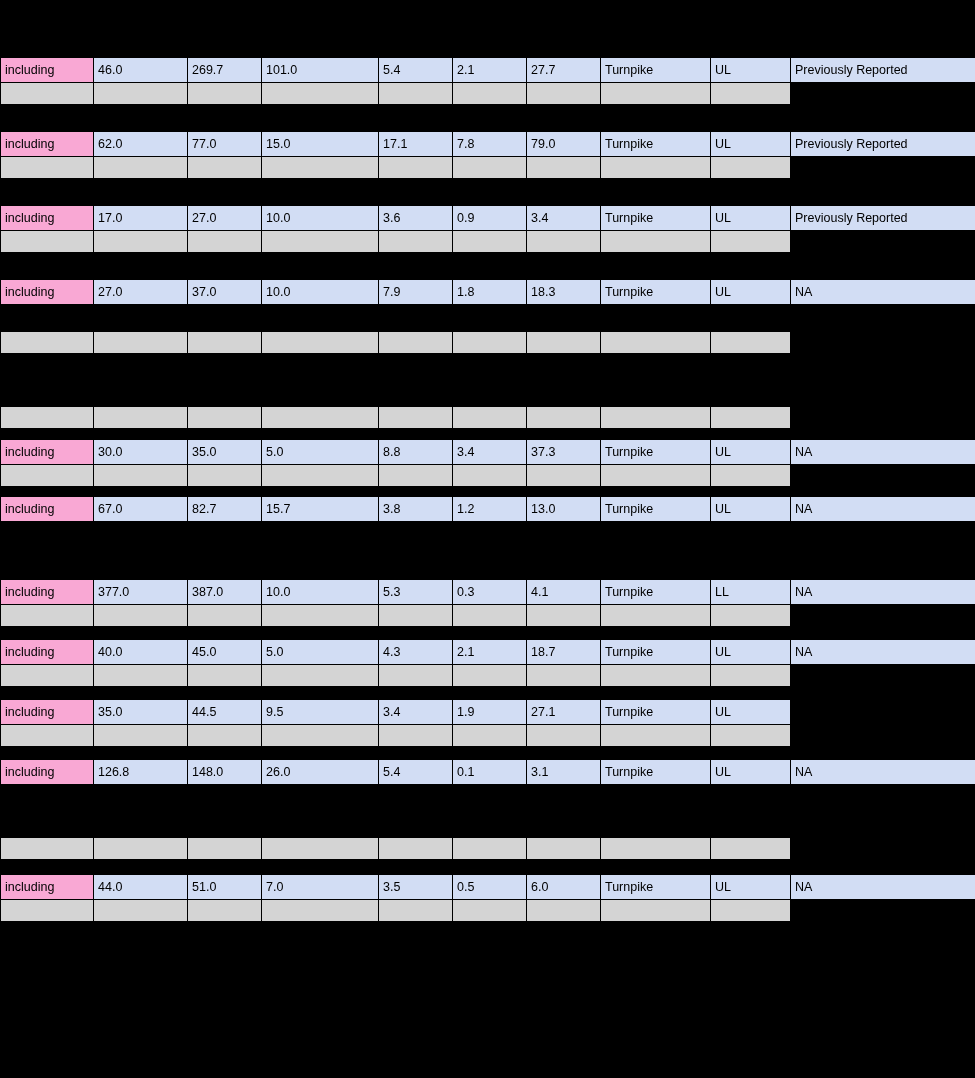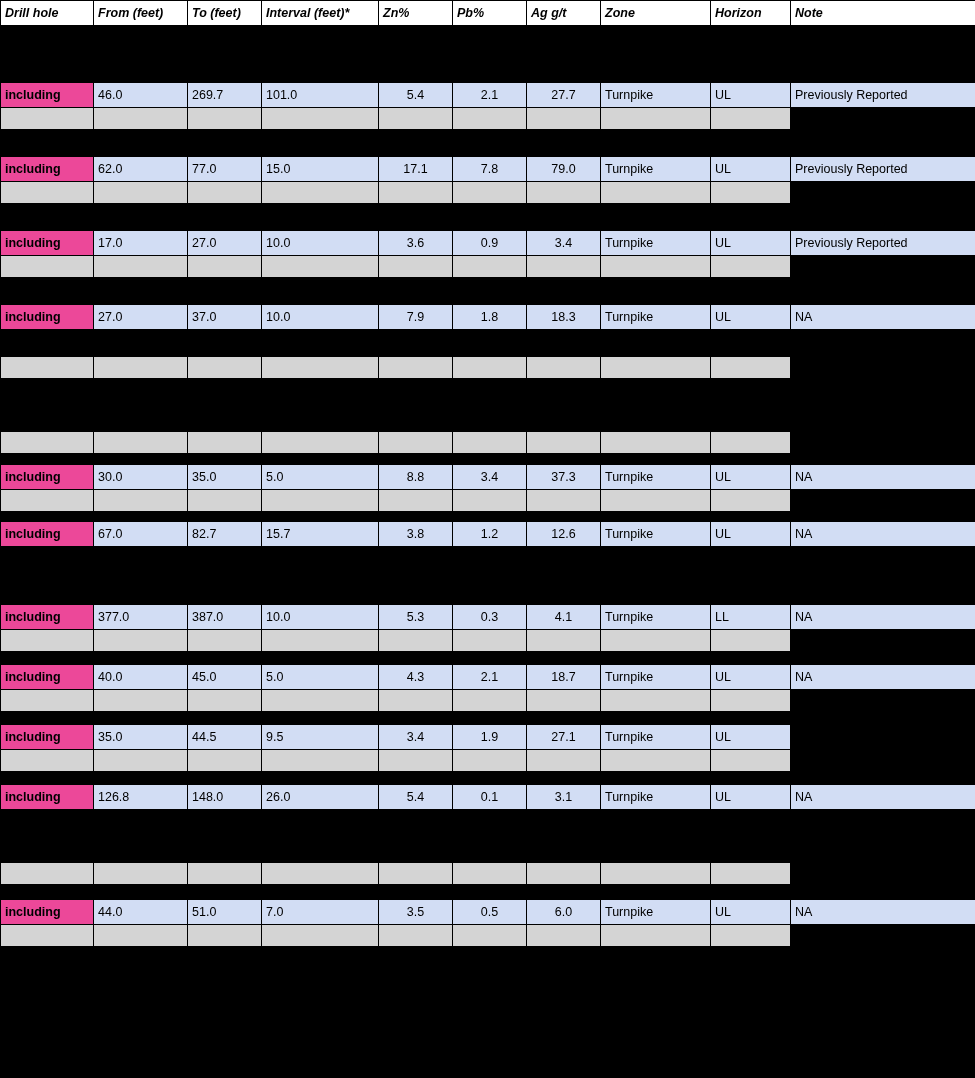--- a/index.html
+++ b/index.html
@@ -61,25 +61,25 @@
     border-color: #000000;
   }
   td.grey {
     background: #d4d4d4;
   }
   td.blue {
     background: #d2ddf4;
   }
   td.inc {
     color: #ff0000;
-    font-weight: bold;
-    background: #ec4899;
+    font-weight: normal;
+    background: #f9a8d4;
   }
   td.num {
-    text-align: center;
+    text-align: left;
   }
   td.lft {
     text-align: left;
   }
   tr.tall td { height: 24px; }
 </style>
 </head>
 <body>
 
 <div id="sheet">
@@ -90,32 +90,20 @@
         <col class="c2">
         <col class="c3">
         <col class="c4">
       <col class="c5">
         <col class="c6">
         <col class="c7">
         <col class="c8">
         <col class="c9">
     </colgroup>
     <tbody id="tbody">
-        <tr class="header">
-          <td>Drill hole</td>
-          <td>From (feet)</td>
-          <td>To (feet)</td>
-          <td>Interval (feet)*</td>
-          <td>Zn%</td>
-          <td>Pb%</td>
-          <td>Ag g/t</td>
-          <td>Zone</td>
-          <td>Horizon</td>
-          <td>Note</td>
-        </tr>
         <tr>
           <td class="blank" style="height: 28px;"></td>
           <td class="blank" style="height: 28px;"></td>
           <td class="blank" style="height: 28px;"></td>
           <td class="blank" style="height: 28px;"></td>
           <td class="blank" style="height: 28px;"></td>
           <td class="blank" style="height: 28px;"></td>
           <td class="blank" style="height: 28px;"></td>
           <td class="blank" style="height: 28px;"></td>
           <td class="blank" style="height: 28px;"></td>
@@ -349,21 +337,21 @@
           <td class="blank" style="height: 9px;"></td>
           <td class="blank" style="height: 9px;"></td>
         </tr>
         <tr class="tall">
           <td class="inc lft">including</td>
           <td class="blue lft">67.0</td>
           <td class="blue lft">82.7</td>
           <td class="blue lft">15.7</td>
           <td class="blue num">3.8</td>
           <td class="blue num">1.2</td>
-          <td class="blue num">12.6</td>
+          <td class="blue num">13.0</td>
           <td class="blue lft">Turnpike</td>
           <td class="blue lft">UL</td>
           <td class="blue lft">NA</td>
         </tr>
         <tr>
           <td class="blank" style="height: 57px;"></td>
           <td class="blank" style="height: 57px;"></td>
           <td class="blank" style="height: 57px;"></td>
           <td class="blank" style="height: 57px;"></td>
           <td class="blank" style="height: 57px;"></td>

